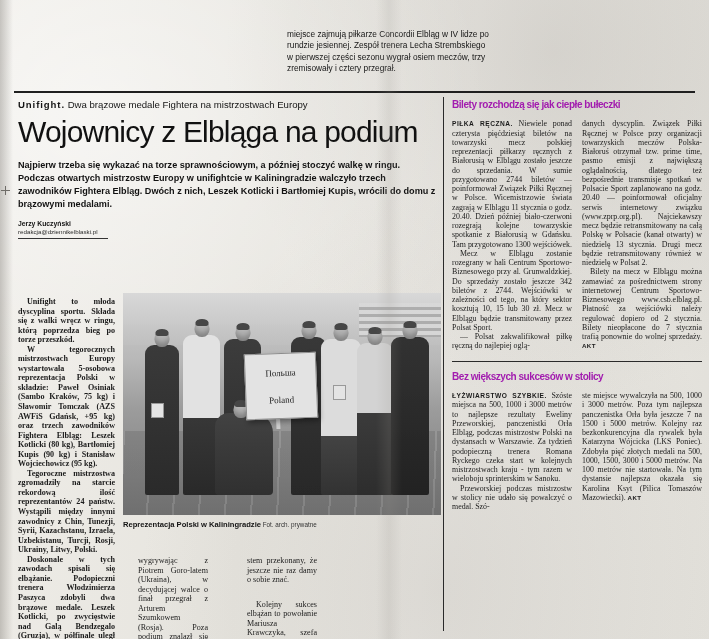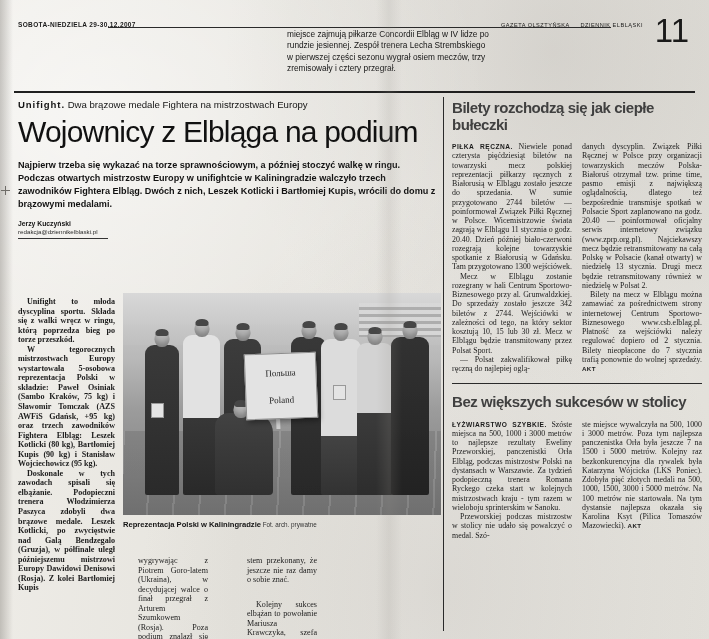--- a/index.html
+++ b/index.html
@@ -246,24 +246,24 @@
     color: #1b1b1b;
   }
   .bcol p { margin: 15px; text-indent: 9px; }
   .bcol p.noindent { text-indent: 0; }
 
   
   .right { position: absolute; left: 452px; top: 99px; width: 250px; }
   .sb-head {
     font-family: "Liberation Sans", sans-serif;
     font-weight: bold;
-    font-size: 15px;
+    font-size: 10px;
     line-height: 1.14;
     letter-spacing: -.45px;
-    color: #404040;
+    color: #a21caf;
   }
   .sb-body {
     margin-top: 9px;
     display: flex; gap: 10px;
   }
   .sb-col {
     width: 120px;
     font-size: 7.9px;
     line-height: 1.17;
     text-align: justify;
@@ -310,29 +310,20 @@
 </style>
 </head>
 <body>
 
 <div id="page">
 
   <div class="scan-edge"></div>
   <div class="scan-fold"></div>
   <div class="reg-mark"></div>
 
-  <div class="kicker-row layer">
-    <div class="dateline">SOBOTA-NIEDZIELA 29-30.12.2007</div>
-    <div class="rule-top"></div>
-    <div class="paper-names">
-      <span>GAZETA OLSZTYŃSKA</span>
-      <span>DZIENNIK ELBLĄSKI</span>
-    </div>
-    <div class="page-num">11</div>
-  </div>
 
 
   <div class="blurb layer">miejsce zajmują piłkarze Concordii Elbląg w IV lidze po rundzie jesiennej. Zespół trenera Lecha Strembskiego w pierwszej części sezonu wygrał osiem meczów, trzy zremisowały i cztery przegrał.</div>
   <div class="rule-masthead layer"></div>
   <div class="vrule layer"></div>
 
   <div class="left layer">
     <div class="overline">
       <b>Unifight.</b><span> Dwa brązowe medale Fightera na mistrzostwach Europy</span>
     </div>
@@ -341,20 +332,21 @@
     <div class="byline">
       <div class="name">Jerzy Kuczyński</div>
       <div class="mail">redakcja@dziennikelblaski.pl</div>
       <div class="byline-rule"></div>
     </div>
   </div>
 
   <div class="col-narrow layer">
     <p>Unifight to młoda dyscyplina sportu. Składa się z walki wręcz w ringu, którą poprzedza bieg po torze przeszkód.</p>
     <p>W tegorocznych mistrzostwach Europy wystartowała 5-osobowa reprezentacja Polski w składzie: Paweł Osiniak (Sambo Kraków, 75 kg) i Sławomir Tomczak (AZS AWFiS Gdańsk, +95 kg) oraz trzech zawodników Fightera Elbląg: Leszek Kotlicki (80 kg), Bartłomiej Kupis (90 kg) i Stanisław Wojciechowicz (95 kg).</p>
+    <p>Tegoroczne mistrzostwa zgromadziły na starcie rekordową ilość reprezentantów 24 państw. Wystąpili między innymi zawodnicy z Chin, Tunezji, Syrii, Kazachstanu, Izraela, Uzbekistanu, Turcji, Rosji, Ukrainy, Litwy, Polski.</p>
     <p>Doskonale w tych zawodach spisali się elbążanie. Podopieczni trenera Włodzimierza Paszyca zdobyli dwa brązowe medale. Leszek Kotlicki, po zwycięstwie nad Galą Bendzegalo (Gruzja), w półfinale uległ późniejszemu mistrzowi Europy Dawidowi Denisowi (Rosja). Z kolei Bartłomiej Kupis</p>
   </div>
 
   <div class="photo-wrap layer">
     <div class="photo">
       <div class="ph-bg"></div>
       <div class="ph-wall"></div>
       <div class="ph-rail"></div>
       <div class="ph-floor"></div>
 

